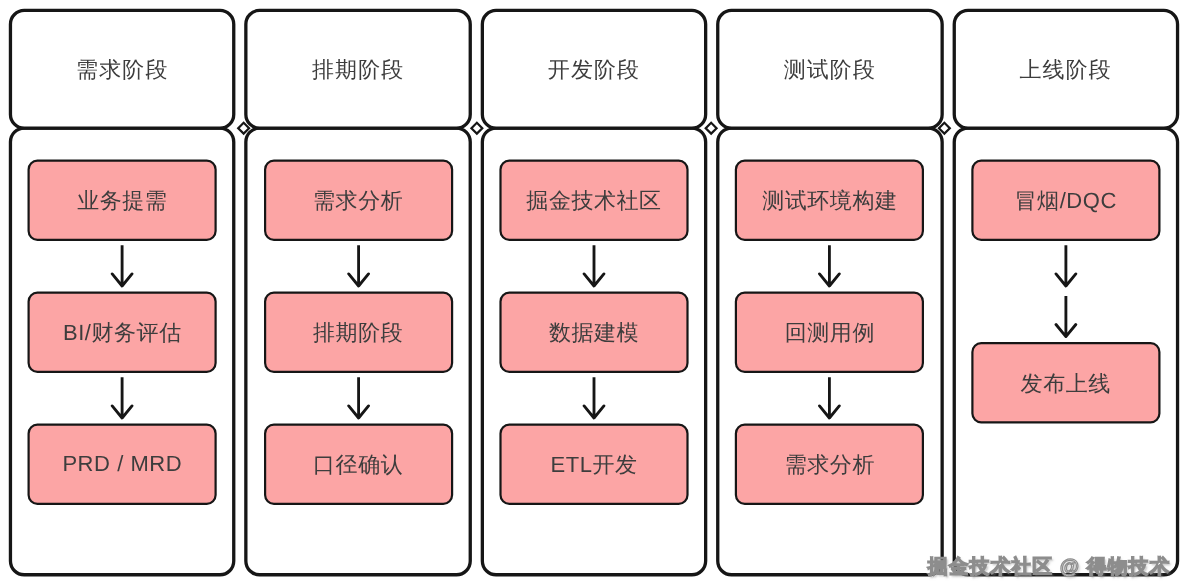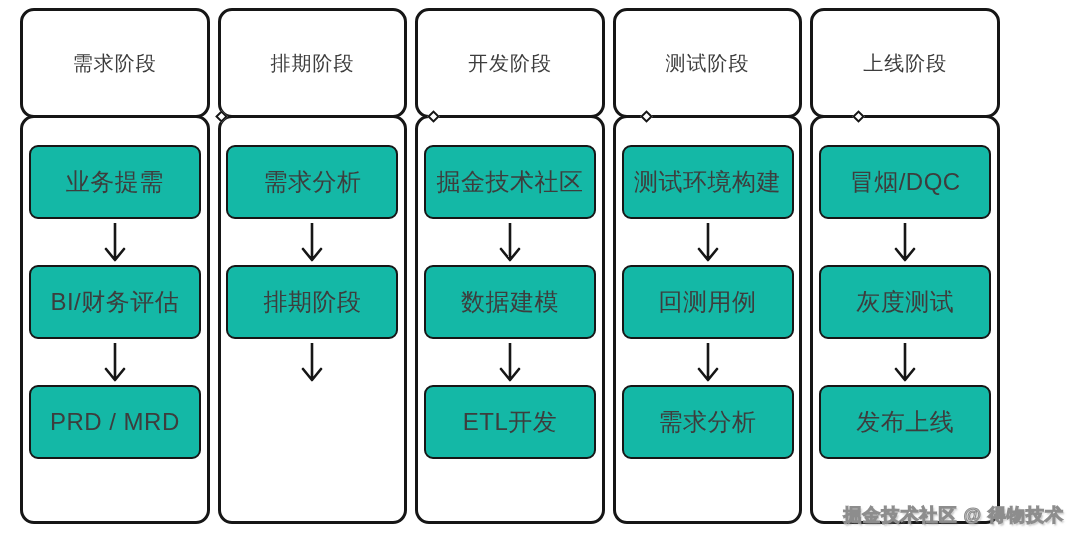--- a/index.html
+++ b/index.html
@@ -5,21 +5,21 @@
   * { margin:0; padding:0; box-sizing:border-box; }
   html,body { background:#ffffff; }
   body {
     font-family:"Liberation Sans","DejaVu Sans",sans-serif;
     width:1080px; height:533px; overflow:hidden;
   }
   .canvas {
     position:relative; width:1080px; height:533px; background:#ffffff;
   }
   .columns {
-    position:absolute; left:20px; top:8px; width:980px; height:516px;
+    position:absolute; left:8px; top:8px; width:1064px; height:516px;
     display:flex;
   }
   .column {
     flex:1; min-width:0; display:flex; flex-direction:column;
   }
   .column + .column { margin-left:-3px;padding-left:11px; }
   .phase-header {
     height:110px; flex:0 0 110px;
     border:3px solid #161616; border-radius:14px; background:#ffffff;
     display:flex; align-items:center; justify-content:center;
@@ -27,23 +27,23 @@
     position:relative; z-index:1;
   }
   .phase-body {
     flex:1; margin-top:-3px;
     border:3px solid #161616; border-radius:14px; background:#ffffff;
     display:flex; flex-direction:column; align-items:center;
     padding-top:27px;
   }
   .step-box {
     width:172px; height:74px; flex:0 0 74px;
-    border:2.5px solid #161616; border-radius:9px; background:#14b8a6;
+    border:2.5px solid #161616; border-radius:9px; background:#fca5a5;
     display:flex; align-items:center; justify-content:center;
-    font-size:24px; color:#3d3d3d; text-align:center; letter-spacing:0.5px;
+    font-size:20px; color:#3d3d3d; text-align:center; letter-spacing:0.5px;
   }
   .arrow { height:40px; margin:4px 0 2px 0; display:flex; justify-content:center; }
   .arrow svg { display:block; }
   .diamond {
     position:absolute; width:9px; height:9px;
     background:#ffffff; border:2px solid #161616;
     transform:rotate(45deg); z-index:2;
   }
   .watermark {
     position:absolute; right:16px; bottom:6px; z-index:3;
@@ -87,20 +87,21 @@
             <svg width="24" height="40" viewBox="0 0 24 40">
               <path d="M12 0 V36 M3 26 L12 37 L21 26" fill="none" stroke="#161616" stroke-width="2.6" stroke-linecap="round" stroke-linejoin="round"></path>
             </svg>
           </div>
         <div class="step-box">排期阶段</div>
         <div class="arrow">
             <svg width="24" height="40" viewBox="0 0 24 40">
               <path d="M12 0 V36 M3 26 L12 37 L21 26" fill="none" stroke="#161616" stroke-width="2.6" stroke-linecap="round" stroke-linejoin="round"></path>
             </svg>
           </div>
+        <div class="step-box">口径确认</div>
       </div>
     </section>
 
     <section class="column">
       <div class="phase-header">开发阶段</div>
       <div class="phase-body">
         <div class="step-box">掘金技术社区</div>
         <div class="arrow">
             <svg width="24" height="40" viewBox="0 0 24 40">
               <path d="M12 0 V36 M3 26 L12 37 L21 26" fill="none" stroke="#161616" stroke-width="2.6" stroke-linecap="round" stroke-linejoin="round"></path>
@@ -137,21 +138,20 @@
 
     <section class="column">
       <div class="phase-header">上线阶段</div>
       <div class="phase-body">
         <div class="step-box">冒烟/DQC</div>
         <div class="arrow">
             <svg width="24" height="40" viewBox="0 0 24 40">
               <path d="M12 0 V36 M3 26 L12 37 L21 26" fill="none" stroke="#161616" stroke-width="2.6" stroke-linecap="round" stroke-linejoin="round"></path>
             </svg>
           </div>
-        <div class="step-box">灰度测试</div>
         <div class="arrow">
             <svg width="24" height="40" viewBox="0 0 24 40">
               <path d="M12 0 V36 M3 26 L12 37 L21 26" fill="none" stroke="#161616" stroke-width="2.6" stroke-linecap="round" stroke-linejoin="round"></path>
             </svg>
           </div>
         <div class="step-box">发布上线</div>
       </div>
     </section>
 
   </div>

